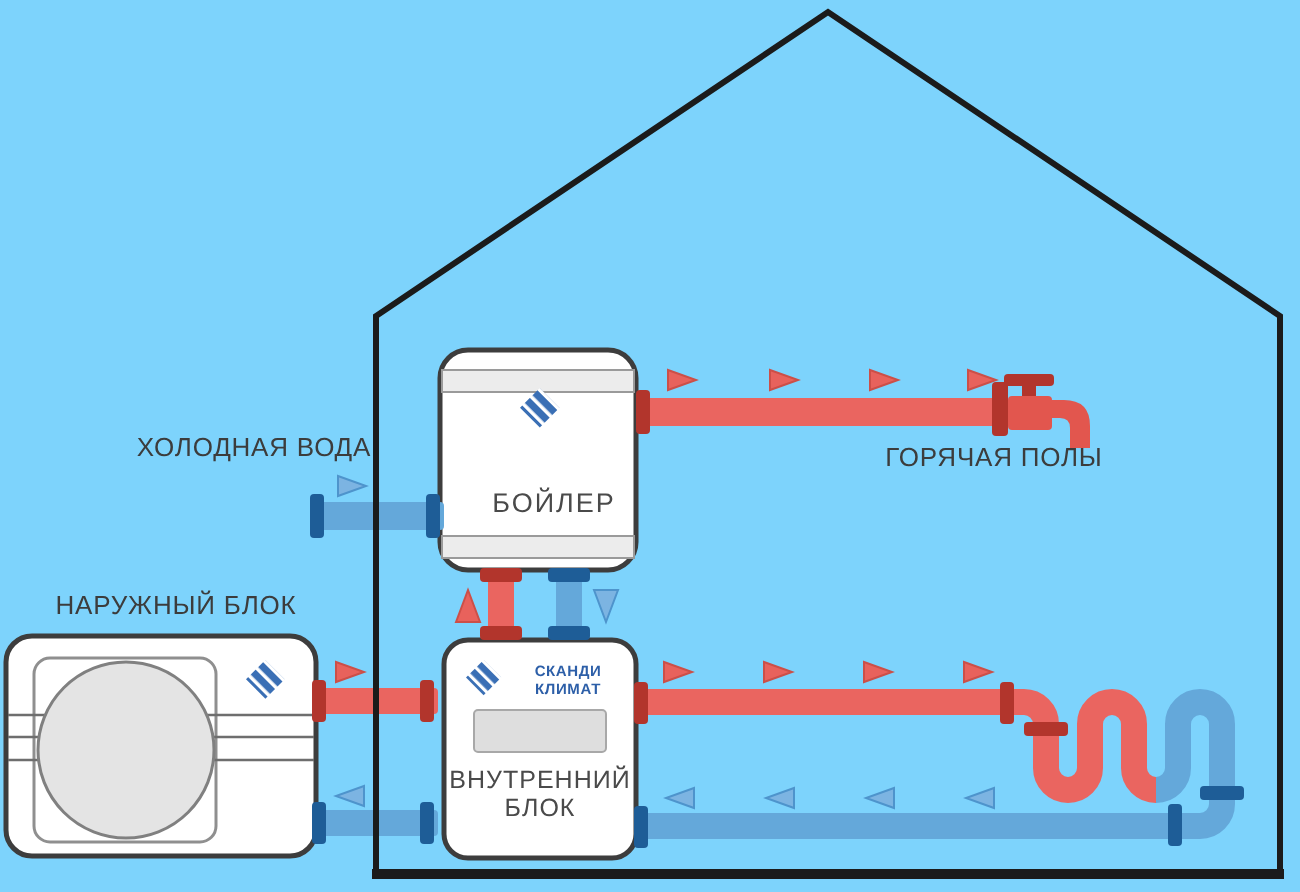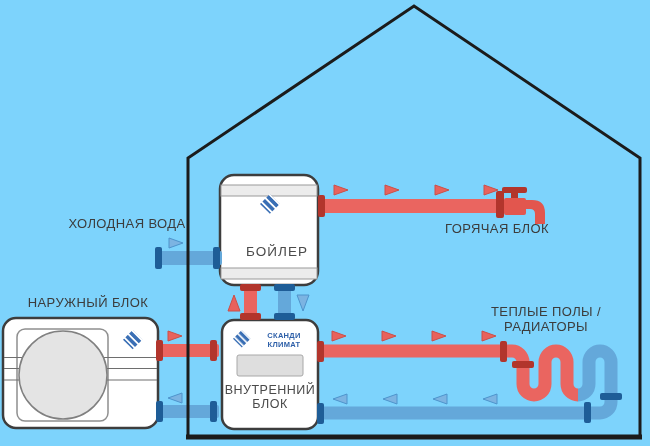--- a/index.html
+++ b/index.html
@@ -147,25 +147,24 @@
     </g>
 
     <g>
       <path d="M188 437 V158 L414 6 L640 158 V437" fill="none" stroke="#1b1b1b" stroke-width="3" stroke-linejoin="miter"></path>
       <line x1="186" y1="437" x2="642" y2="437" stroke="#1b1b1b" stroke-width="5"></line>
     </g>
   </svg>
 
   <div class="lbl" style="left:37px;top:217px;width:180px;">ХОЛОДНАЯ ВОДА</div>
 
-  <div class="lbl" style="left:407px;top:222px;width:180px;">ГОРЯЧАЯ БЛОК</div>
+  <div class="lbl" style="left:407px;top:222px;width:180px;">ГОРЯЧАЯ ПОЛЫ</div>
 
   <div class="lbl" style="left:8px;top:296px;width:160px;">НАРУЖНЫЙ БЛОК</div>
 
-  <div class="lbl" style="left:450px;top:305px;width:192px;">ТЕПЛЫЕ ПОЛЫ / РАДИАТОРЫ</div>
 
   <div class="lbl lbl-boiler" style="left:221px;top:244px;width:112px;">БОЙЛЕР</div>
 
   <div class="lbl lbl-indoor" style="left:223px;top:383px;width:94px;">ВНУТРЕННИЙ
 БЛОК</div>
 
   <div class="lbl lbl-brand" style="left:254px;top:331px;width:60px;">СКАНДИ
 КЛИМАТ</div>
 </div>
 

